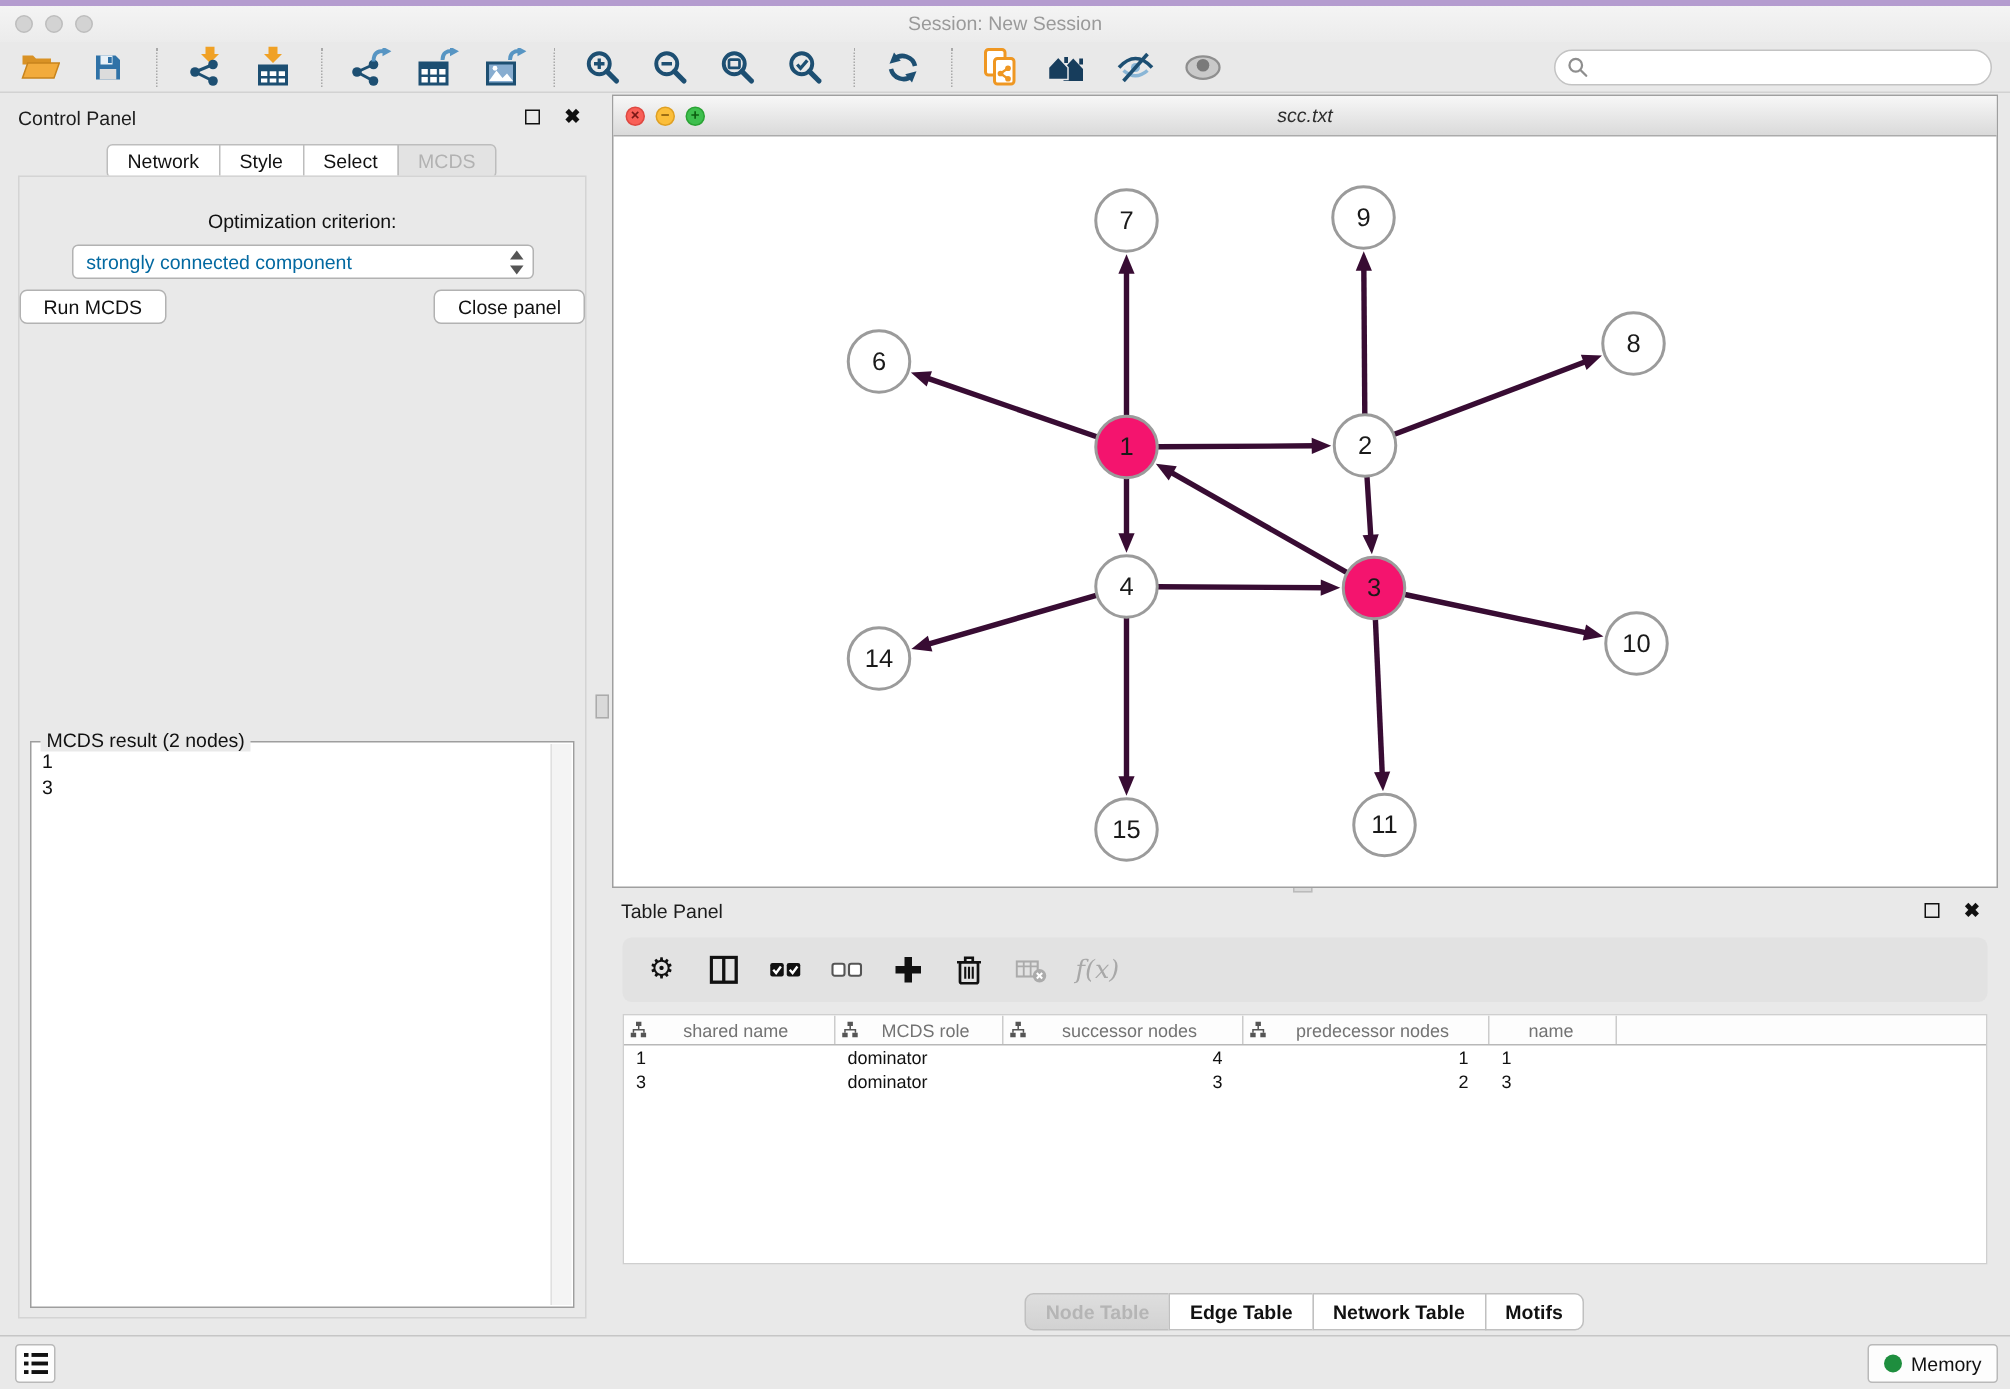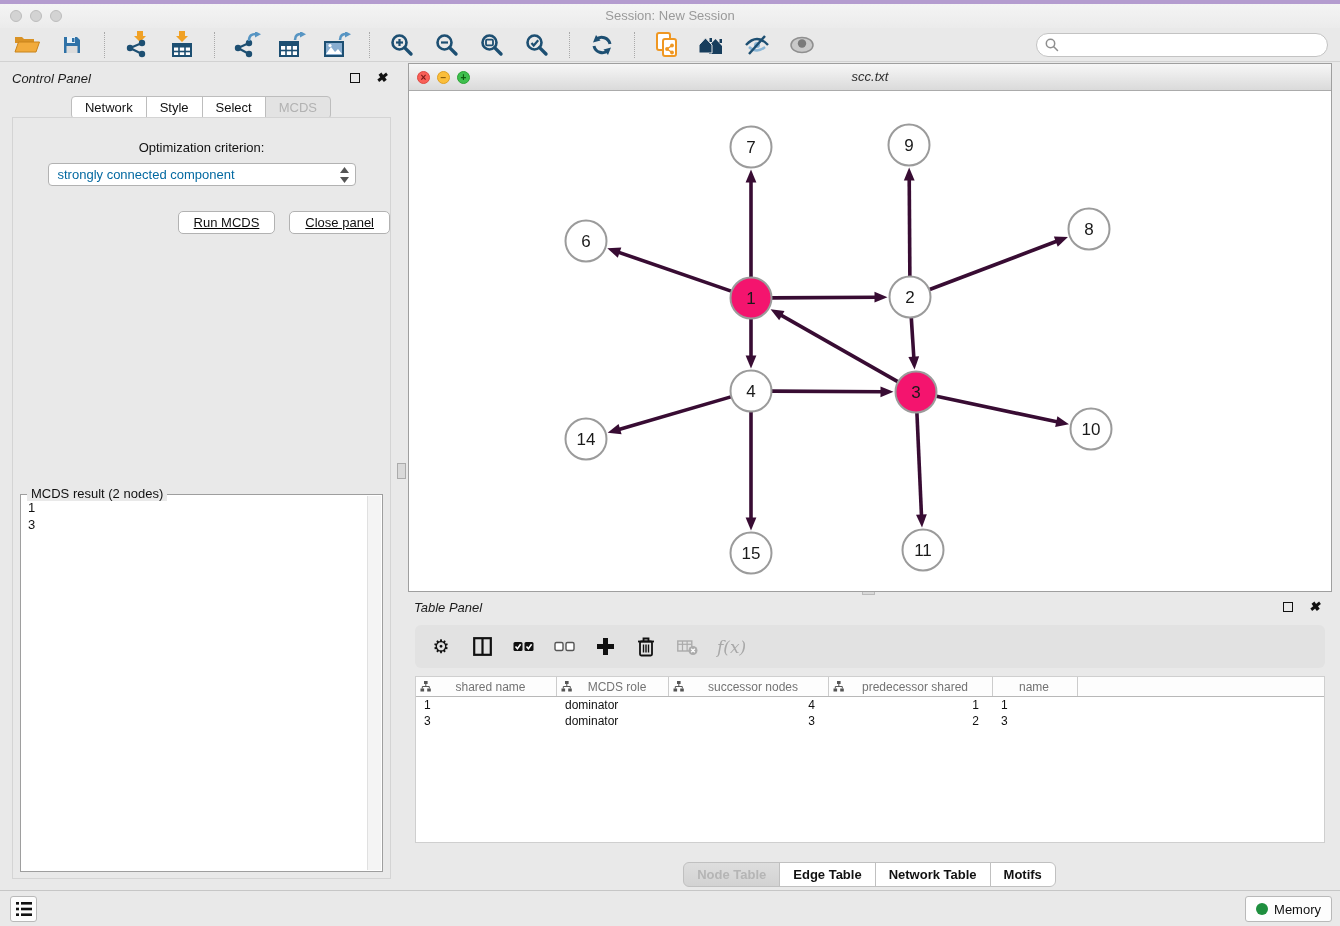--- a/index.html
+++ b/index.html
@@ -20,37 +20,37 @@
   #toolbar { position:absolute; left:0; top:28px; width:1340px; height:34px; background:#e9e9e9;
     border-bottom:1px solid #d2d2d2; display:flex; align-items:center; padding-left:12px; gap:15px; }
   .tb-icon { width:30px; height:28px; display:flex; align-items:center; justify-content:center; cursor:default; }
   .tb-sep { width:1px; height:26px; border-left:1px dotted #a9a9a9; margin:0 2px; }
   #search-box { position:absolute; right:12px; top:5px; width:292px; height:24px; background:#fff;
     border:1px solid #c3c3c3; border-radius:12px; display:flex; align-items:center; padding-left:8px; gap:4px; }
   #search-box input { border:none; outline:none; flex:1; font-size:13px; background:transparent; height:20px; }
 
   
   #control-panel { position:absolute; left:8px; top:68px; width:387px; height:814px; background:#e9e9e9; }
-  .panel-header { position:relative; height:24px;font-style:italic; }
+  .panel-header { position:relative; height:24px; }
   .panel-header .ph-title { position:absolute; left:4px; top:3px; font-size:13px; color:#1c1c1c; }
   .ph-icons { position:absolute; right:8px; top:4px; display:flex; gap:16px; align-items:center; }
   .float-glyph { width:10px; height:10px; border:1.5px solid #111; display:inline-block; background:transparent; }
   .close-glyph { font-size:13px; font-weight:bold; color:#111; line-height:12px; }
   #cp-tabs { position:absolute; left:0; right:0; top:28px; display:flex; justify-content:center;align-items:center; }
   .cp-tab { font-size:13px; padding:3px 13px; background:#fff; border:1px solid #bdbdbd; margin-left:-1px; color:#111; }
   .cp-tab:first-child { border-radius:4px 0 0 4px; }
   .cp-tab:last-child { border-radius:0 4px 4px 0; }
   .cp-tab.selected { background:#e3e3e3; color:#b2b2b2; }
   #cp-content { position:absolute; left:4px; right:4px; top:49px; bottom:3px;
     border:1px solid #d4d4d4; background:#e9e9e9; }
   #opt-label { text-align:center; margin-top:22px; font-size:13px; color:#111; }
   #criterion-select { position:relative; margin:8px auto 0 auto; width:308px; height:23px; background:#fff;
     border:1px solid #b2b2b2; border-radius:4px; font-size:13px; display:flex; align-items:center; padding-left:9px; color:#0369a1; }
   #criterion-stepper { position:absolute; right:5px; top:2px; }
-  #cp-buttons { display:flex; justify-content:flex-end; gap:14px; margin-top:25px;text-decoration:underline; }
+  #cp-buttons { display:flex; justify-content:space-between; gap:14px; margin-top:7px; }
   .cp-button { font-size:13px; padding:3px 15px; background:#fff; border:1px solid #b2b2b2; border-radius:5px;
     font-family:"Liberation Sans", sans-serif; color:#111; }
   #result-fieldset { position:absolute; left:7px; right:7px; top:376px; bottom:6px;
     border:1px solid #9e9e9e; background:#fff; }
   #result-legend { position:absolute; top:-9px; left:6px; background:#e9e9e9; padding:0 4px; font-size:13px; color:#111; }
   #result-lines { position:absolute; left:0; top:1px; right:15px; bottom:0; padding:3px 7px;
     font-size:13px; line-height:17px; color:#111; }
   #result-scrollbar { position:absolute; right:1px; top:1px; bottom:1px; width:14px; background:#f4f4f4;
     border-left:1px solid #e0e0e0; }
 
@@ -467,21 +467,21 @@
           </div>
           <div class="th" style="width: 164px;">
             <span style="display: inline-flex;">
               <svg width="11" height="11" viewBox="0 0 11 11">
                 <path d="M5.8 3 v2.5 M2.3 7.5 v-2 h7 v2" fill="none" stroke="#555" stroke-width="1"></path>
                 <rect x="4" y="0" width="3.6" height="3" fill="#555"></rect>
                 <rect x="0.5" y="7.5" width="3.6" height="3" fill="#555"></rect>
                 <rect x="7.2" y="7.5" width="3.6" height="3" fill="#555"></rect>
               </svg>
             </span>
-            <span class="th-label">predecessor shared</span>
+            <span class="th-label">predecessor nodes</span>
           </div>
           <div class="th" style="width: 85px;">
             <span class="th-label">name</span>
           </div>
         </div>
       <div id="table-body">
           <div class="tr">
             <div class="td" style="width: 141px;">1</div>
             <div class="td" style="width: 112px;">dominator</div>
             <div class="td num" style="width: 160px;">4</div>

